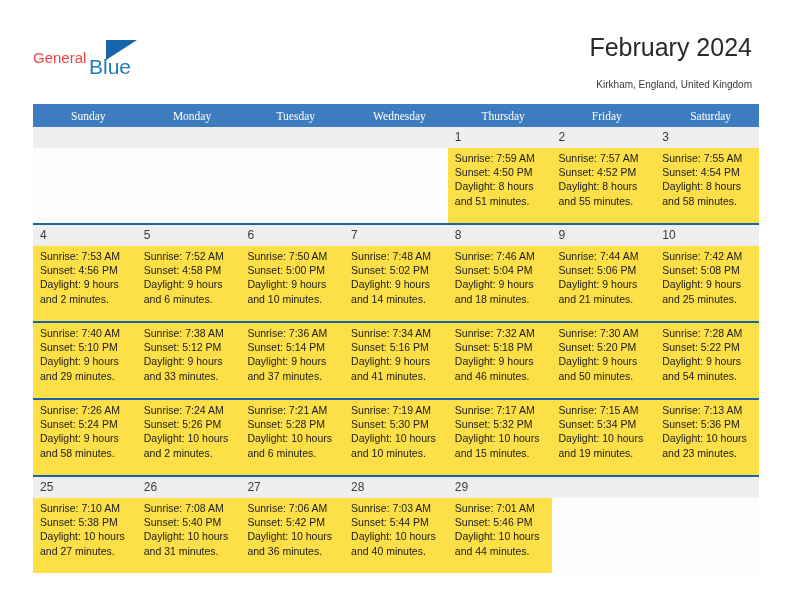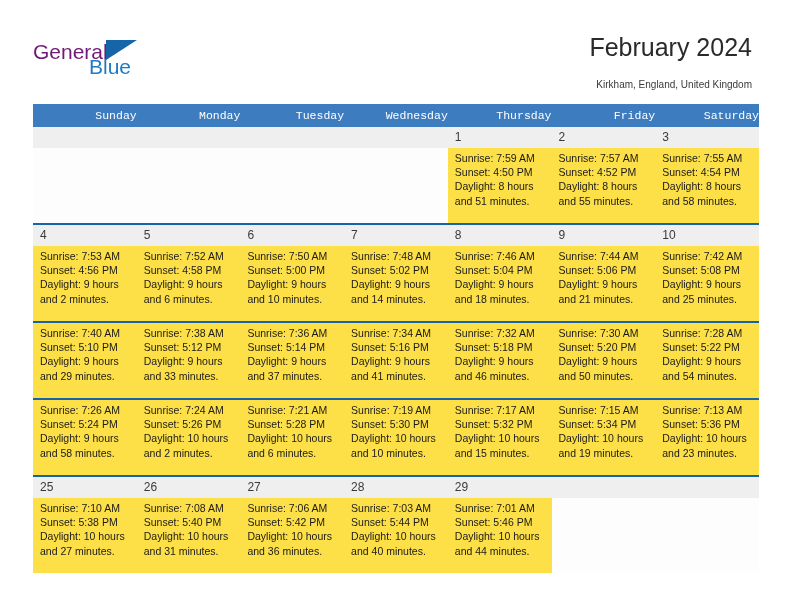--- a/index.html
+++ b/index.html
@@ -32,23 +32,23 @@
   .logo {
     position: absolute;
     left: 33px;
     top: 36px;
     width: 170px;
     height: 46px;
   }
   .logo-general {
     position: absolute;
     left: 0;
-    top: 4px;
-    font-size: 21px;
-    color: #701a75;
+    top: 13px;
+    font-size: 15px;
+    color: #ef4444;
     letter-spacing: 0px;
     font-family: "Liberation Sans", sans-serif;
   }
   .logo-blue {
     position: absolute;
     left: 56px;
     top: 19px;
     font-size: 21px;
     color: #1f7ac4;
     font-family: "Liberation Sans", sans-serif;
@@ -95,24 +95,24 @@
   .cal-table {
     width: 726px;
     border-collapse: collapse;
     table-layout: fixed;
   }
   .cal-table th {
     background: #3d7cbf;
     color: #ffffff;
     font-weight: normal;
     font-size: 11.5px;
-    text-align: right;
+    text-align: center;
     padding: 5px 0 5px 7px;
     height: 13px;
-    font-family: Liberation Mono, monospace;
+    font-family: Liberation Serif, serif;
   }
   .cal-table td {
     vertical-align: top;
     padding: 0;
     width: 103.71px;
   }
 
   .week-sep td {
     height: 2px;
     padding: 0;

